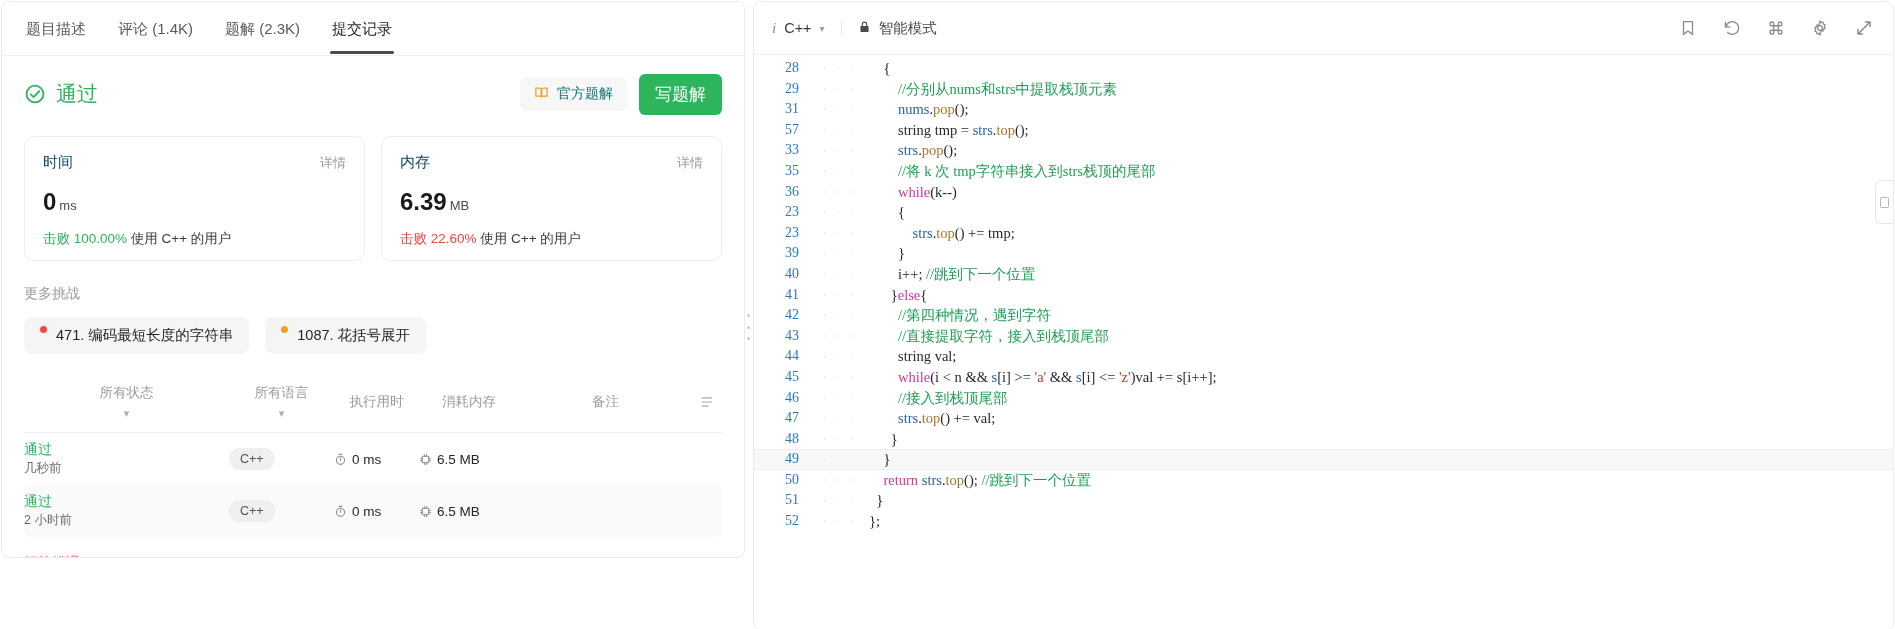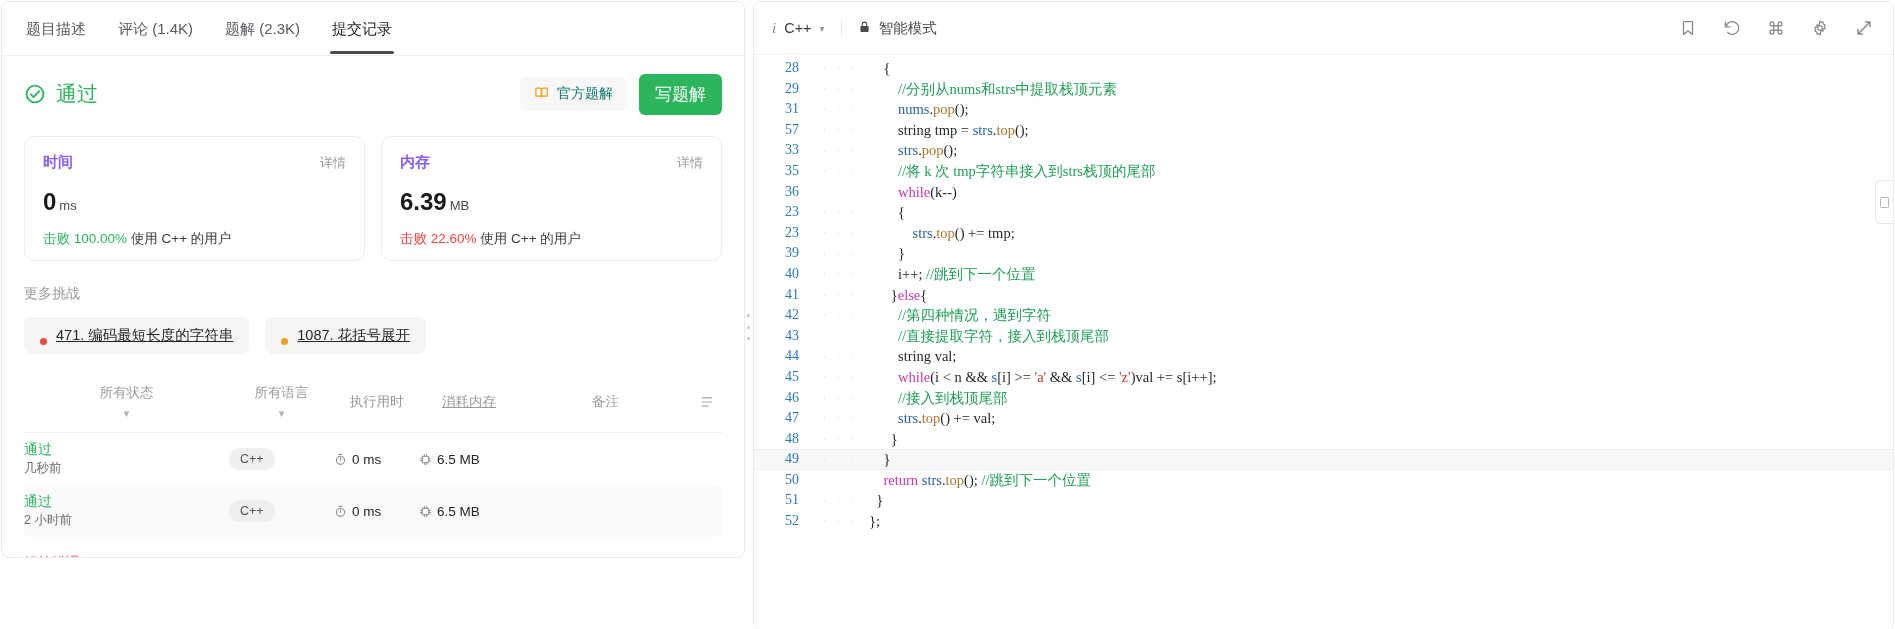--- a/index.html
+++ b/index.html
@@ -101,58 +101,57 @@
   .stat-card {
     flex: 1 1 0;
     min-width: 0;
     border: 1px solid #ededed;
     border-radius: 10px;
     padding: 16px 18px 20px 18px;
     background: #fff;
     height: 125px;
   }
   .stat-head { display: flex; justify-content: space-between; align-items: center; }
-  .stat-title { font-size: 15px; color: #8b5cf6; font-weight: bold; }
+  .stat-title { font-size: 15px; color: #0c4a6e; }
   .stat-detail { font-size: 13px; color: #9c9c9c; cursor: pointer; }
   .stat-value { margin-top: 16px; font-size: 24px; color: #1a1a1a; font-weight: 700; }
   .stat-value .unit { font-size: 13px; font-weight: 400; color: #4a4a4a; margin-left: 3px; }
   .stat-sub { margin-top: 14px; font-size: 13.5px; color: #3b3b3b; }
   .stat-sub .pct-green { color: #2db55d; }
   .stat-sub .pct-red { color: #ef4743; }
 
   .more-title { margin-top: 24px; font-size: 14px; color: #9b9b9b; }
   .chips { display: flex; gap: 16px; margin-top: 14px; }
   .chip {
-    display: flex; align-items: flex-end; gap: 9px;
+    display: flex; align-items: flex-start; gap: 9px;
     background: #f5f5f5;
     border-radius: 8px;
     padding: 9px 16px;
     font-size: 14.5px;
     color: #262626;
     white-space: nowrap;
     cursor: pointer;
-    text-decoration: underline;
   }
   .dot { width: 7px; height: 7px; border-radius: 50%; flex: 0 0 auto; }
 
   
   .sub-table { margin-top: 30px; width: 100%; }
   .thead {
     display: flex;
     align-items: center;
     font-size: 13.5px;
     color: #9b9b9b;
     padding-bottom: 12px;
     border-bottom: 1px solid #efefef;
   }
   .th { display: flex; align-items: center; gap: 5px; flex-direction: column; }
   .th.c-status { width: 205px; cursor: pointer; }
   .th.c-lang   { width: 105px; cursor: pointer; }
   .th.c-time   { width: 85px; }
-  .th.c-mem    { width: 100px; text-decoration: underline; }
+  .th.c-mem    { width: 100px; }
   .th.c-note   { flex: 1 1 auto; }
   .th.c-icon   { width: 30px; justify-content: flex-end; }
   .caret { font-size: 11px; color: #b0b0b0; }
 
   .trow {
     display: flex;
     align-items: center;
     height: 52px;
     font-size: 13.5px;
   }

